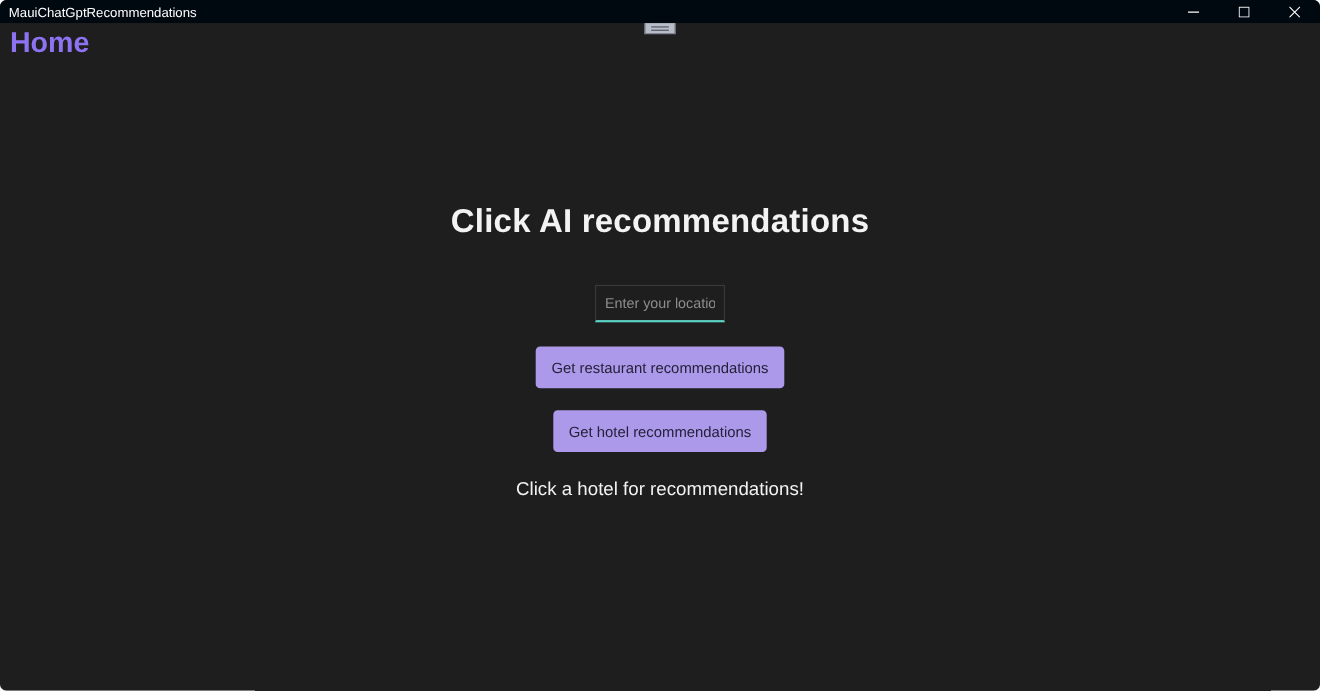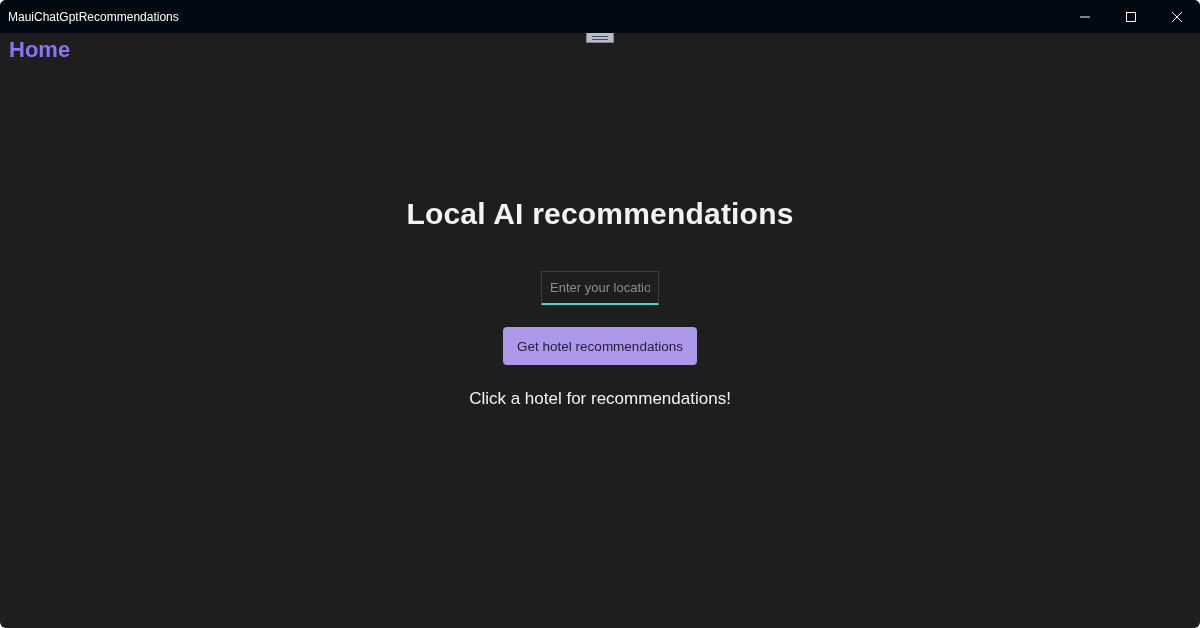--- a/index.html
+++ b/index.html
@@ -17,21 +17,21 @@
   .window {
     width: 1200px;
     height: 628px;
     background: #1e1e1e;
     display: flex;
     flex-direction: column;
     border-radius: 6px;
     overflow: hidden;
   }
   .titlebar {
-    height: 33px;
+    height: 21px;
     background: #000810;
     display: flex;
     align-items: center;
     justify-content: space-between;
     padding-left: 8px;
     color: #ffffff;
   }
   .titlebar-title {
     font-size: 12px;
     font-weight: 400;
@@ -60,21 +60,21 @@
   .header {
     height: 34px;
     background: #1e1e1e;
     display: flex;
     align-items: center;
     padding-left: 9px;
     position: relative;
   }
   .header-title {
     color: #8d72f2;
-    font-size: 22px;
+    font-size: 26px;
     font-weight: 600;
     line-height: 1;
     margin-top: 0;
   }
   .header-toggle {
     position: absolute;
     left: 50%;
     top: 0;
     transform: translateX(-50%);
     width: 28px;
@@ -178,24 +178,25 @@
 
   <div class="header">
     <div class="header-title">Home</div>
     <div class="header-toggle">
       <div class="line"></div>
       <div class="line"></div>
     </div>
   </div>
 
   <div class="content">
-    <div class="heading">Local AI recommendations</div>
+    <div class="heading">Click AI recommendations</div>
 
     <input class="location-input" type="text" autofocus="" placeholder="Enter your location" value="" style="">
 
     <div class="btn-group">
+      <button class="rec-btn">Get restaurant recommendations</button>
       <button class="rec-btn">Get hotel recommendations</button>
     </div>
 
     <div class="prompt-text">Click a hotel for recommendations!</div>
   </div>
 
 </div>
 
 </body></html>

